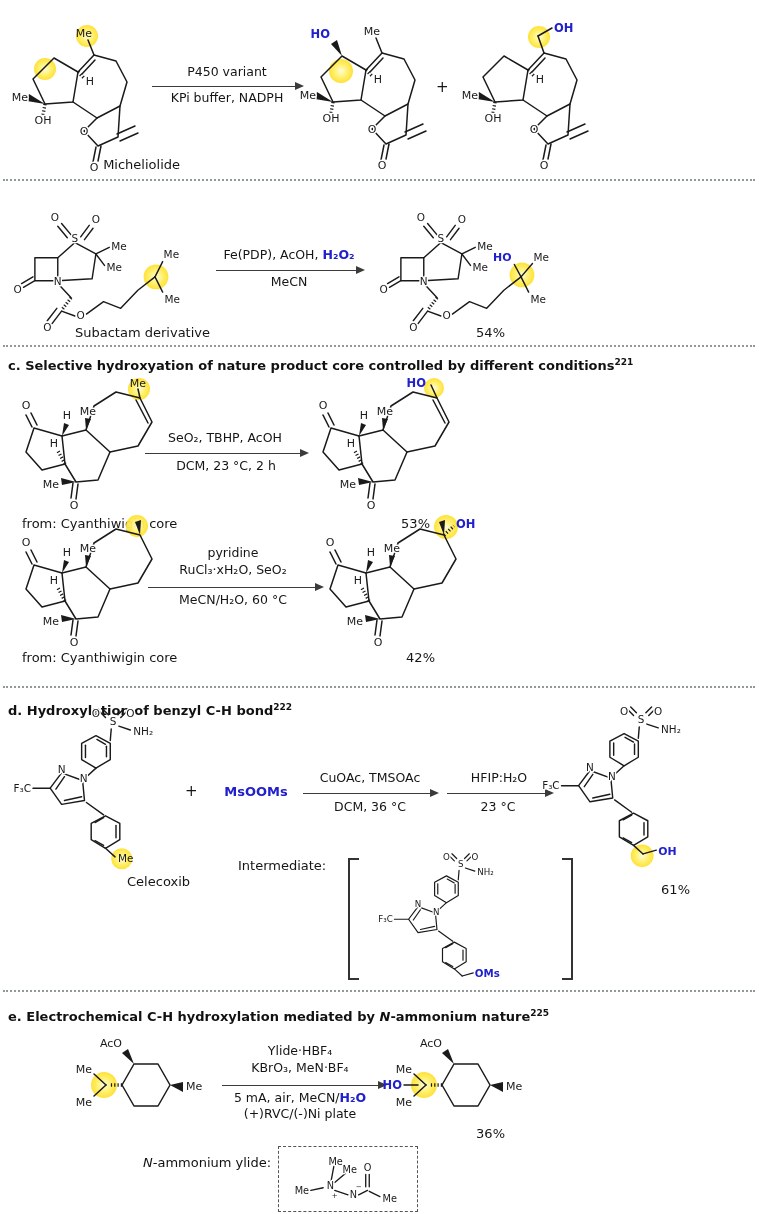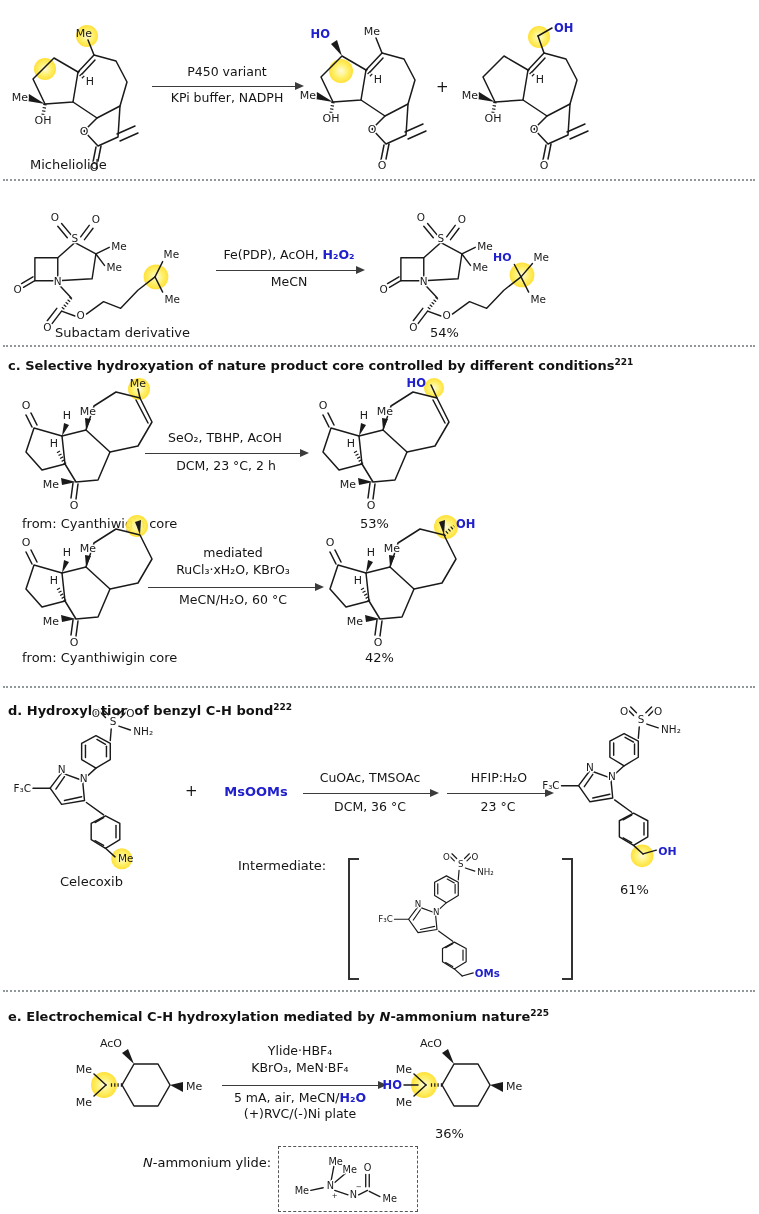--- a/index.html
+++ b/index.html
@@ -3,21 +3,21 @@
 <meta charset="utf-8">
 <style>
   html,body{margin:0;padding:0;background:#fff}
   #page{position:relative;width:759px;height:1214px;background:#ffffff;overflow:hidden;
         font-family:"DejaVu Sans",sans-serif;color:#111}
   .hd{position:absolute;font-weight:bold;font-size:13px;white-space:nowrap;color:#111}
   .hd sup{font-size:9px}
   .divi{position:absolute;left:3px;width:752px;border-top:2px dotted #90989a;height:0}
   .ct{position:absolute;font-size:12.5px;white-space:nowrap;transform:translateX(-50%);color:#151515}
   .bl{color:#2020cc;font-weight:bold}
-  .nm{position:absolute;font-size:13px;text-align:left;color:#151515;white-space:nowrap}
+  .nm{position:absolute;font-size:13px;text-align:right;color:#151515;white-space:nowrap}
   .plus{position:absolute;font-size:15px;color:#151515}
   .rxn-arrow{position:absolute;height:0;border-top:1.6px solid #3b3b3b}
   .rxn-arrow::after{content:"";position:absolute;right:-2px;top:-5.4px;width:0;height:0;
      border-left:9px solid #3b3b3b;border-top:4.4px solid transparent;border-bottom:4.4px solid transparent}
   svg.mol{position:absolute;overflow:visible}
   .b{stroke:#1a1a1a;stroke-width:1.5;fill:none;stroke-linecap:round;stroke-linejoin:round}
   .w{fill:#1a1a1a;stroke:none}
   .hsh{stroke:#1a1a1a;stroke-width:3.4;stroke-dasharray:1.2 2.1;fill:none}
   .at{font:11px "DejaVu Sans",sans-serif;fill:#1a1a1a;stroke:#fff;stroke-width:3px;
       paint-order:stroke;stroke-linejoin:round}
@@ -245,22 +245,22 @@
 <div class="nm" style="left:360px;top:516px;width:70px">53%</div>
 
 <svg class="mol" style="left:18px;top:515px" width="150" height="140" viewBox="0 0 150 140">
   <circle class="hl" cx="119" cy="11" r="11"></circle>
   <use href="#mol-cyan"></use>
   <polygon class="w" points="122,20 117,7 123,5"></polygon>
 </svg>
 <div class="nm" style="left:22px;top:650px;text-align:left">from: Cyanthiwigin core</div>
 
 <div class="rxn-arrow" style="left:148px;top:587px;width:174px"></div>
-<div class="ct" style="left:233px;top:545px">mediated</div>
-<div class="ct" style="left:233px;top:562px">RuCl₃·xH₂O, KBrO₃</div>
+<div class="ct" style="left:233px;top:545px">pyridine</div>
+<div class="ct" style="left:233px;top:562px">RuCl₃·xH₂O, SeO₂</div>
 <div class="ct" style="left:233px;top:592px">MeCN/H₂O, 60 °C</div>
 
 <svg class="mol" style="left:322px;top:515px" width="150" height="140" viewBox="0 0 150 140">
   <circle class="hl" cx="124" cy="12" r="12"></circle>
   <use href="#mol-cyan"></use>
   <polygon class="w" points="122,20 117,7 123,5"></polygon>
   <line class="hsh" x1="122" y1="20" x2="132" y2="11"></line>
   <text class="atb" x="134" y="13" text-anchor="start">OH</text>
 </svg>
 <div class="nm" style="left:365px;top:650px;width:70px">42%</div>

